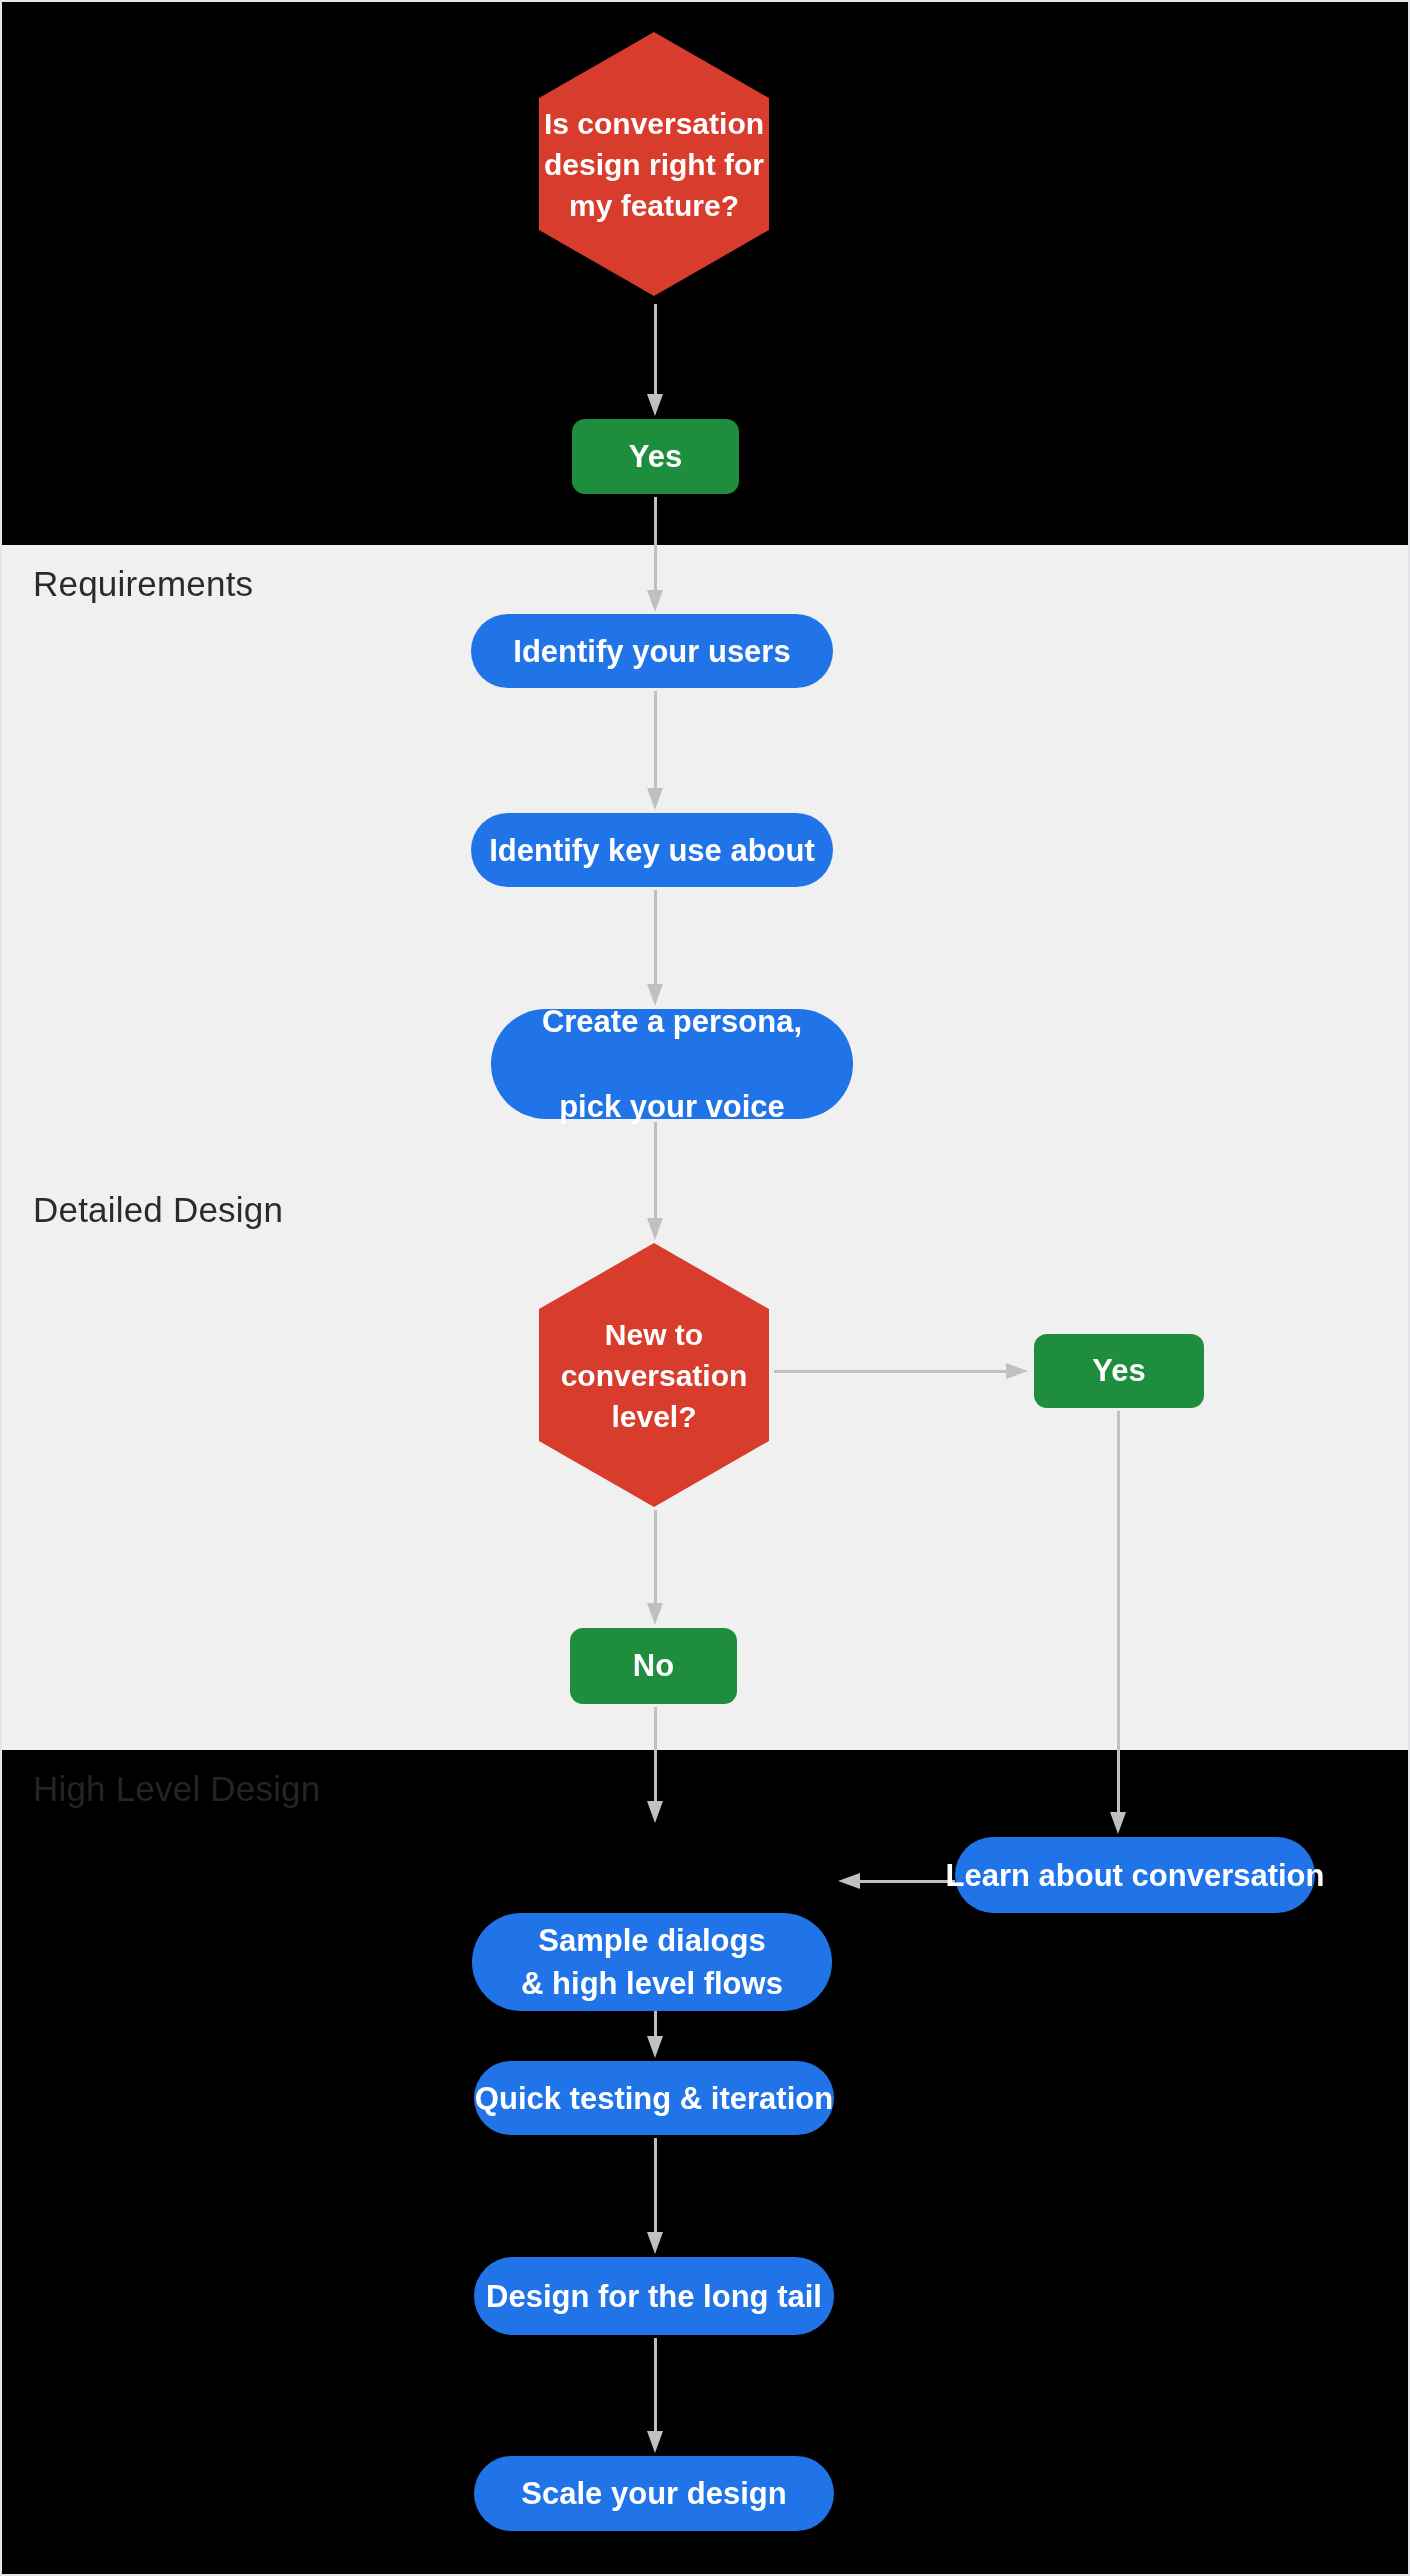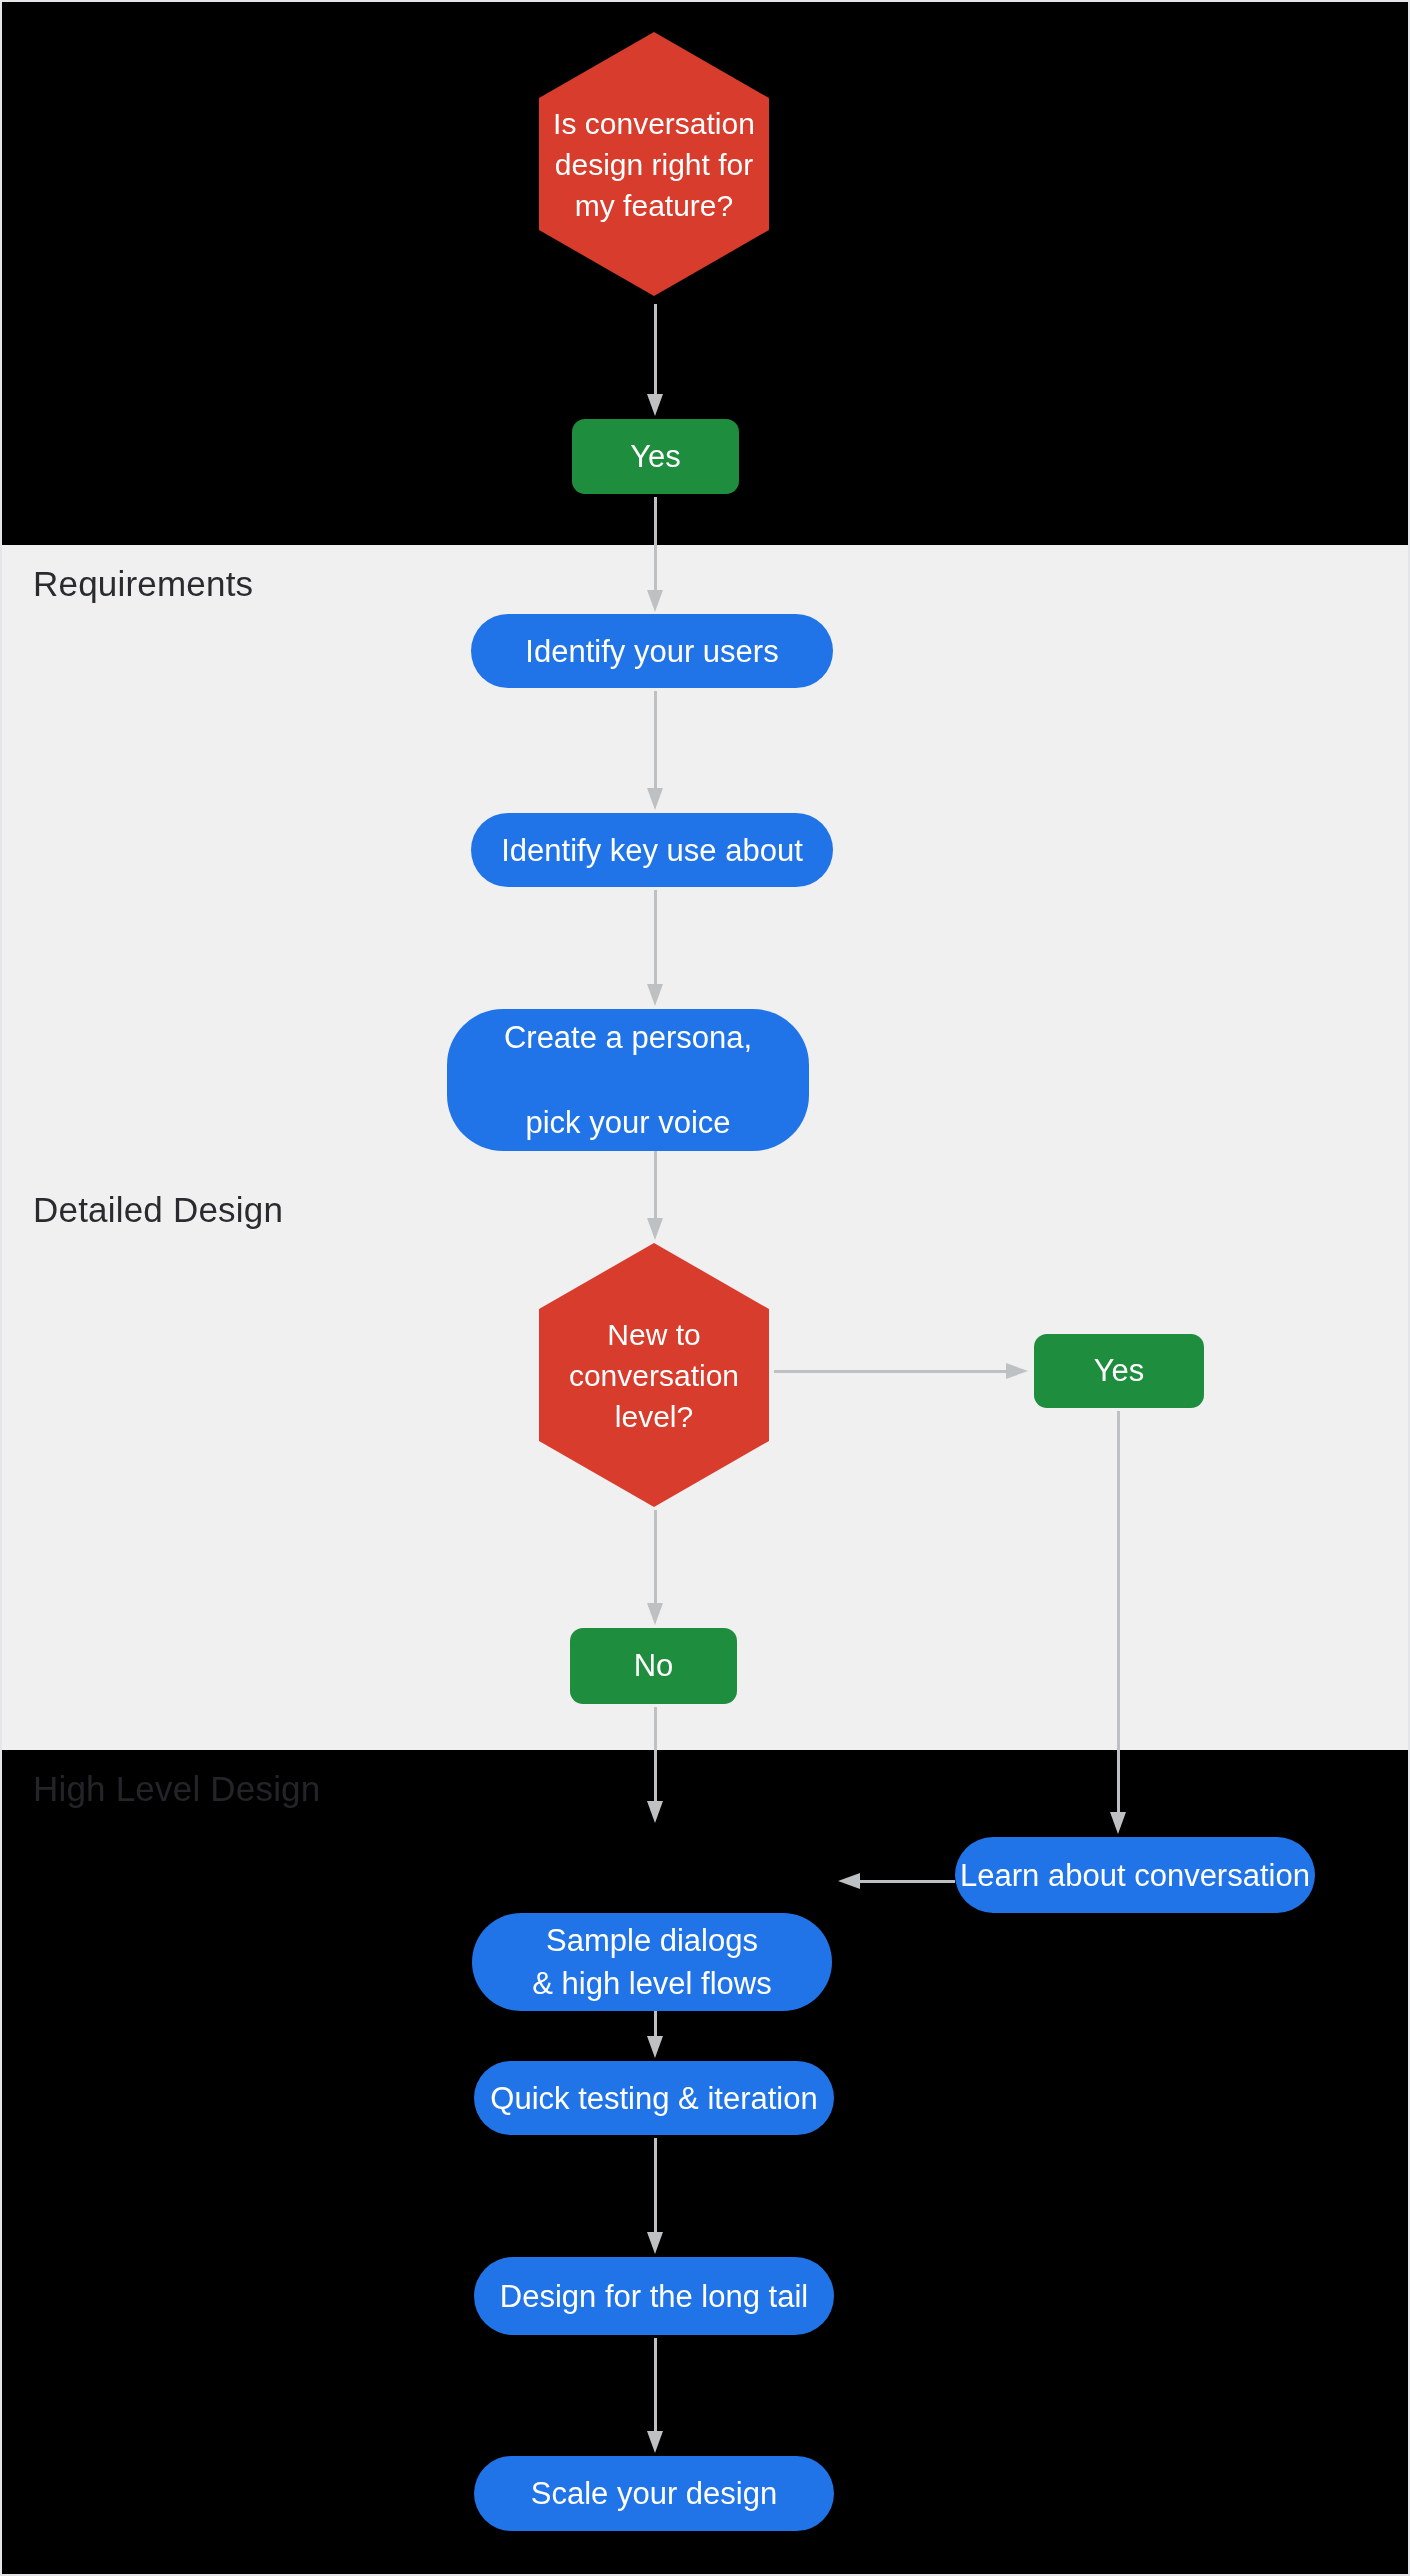--- a/index.html
+++ b/index.html
@@ -44,21 +44,21 @@
   .section.dark .section-label{color:var(--label-on-dark);}
 
   
   .layer{position:absolute;inset:0;}
 
   .node{
     position:absolute;
     display:flex;flex-direction:column;
     align-items:center;justify-content:center;
     color:var(--node-text);
-    font-size:31px;font-weight:400;
+    font-size:31px;font-weight:700;
     text-align:center;
   }
   .node span{display:block;white-space:nowrap;}
 
   .decision{
     background:var(--decision-red);
     clip-path:polygon(50% 0,100% 25%,100% 75%,50% 100%,0 75%,0 25%);
     font-size:30px;line-height:41px;
   }
   .answer{
@@ -69,21 +69,21 @@
     background:var(--step-blue);
     border-radius:56px;
     line-height:43px;
   }
 
   
   #hex-right-for-feature{left:537px;top:30px;width:230px;height:264px;}
   #btn-yes-1          {left:570px;top:417px;width:167px;height:75px;}
   #pill-identify-users{left:469px;top:612px;width:362px;height:74px;}
   #pill-use-cases     {left:469px;top:811px;width:362px;height:74px;}
-  #pill-persona       {left:445px;top:1007px;width:362px;height:142px;gap:42px;}
+  #pill-persona       {left:489px;top:1007px;width:362px;height:110px;gap:42px;}
   #hex-new-to-cd      {left:537px;top:1241px;width:230px;height:264px;}
   #btn-yes-2          {left:1032px;top:1332px;width:170px;height:74px;}
   #btn-no-1           {left:568px;top:1626px;width:167px;height:76px;}
   #pill-sample-dialogs{left:470px;top:1911px;width:360px;height:98px;}
   #pill-learn         {left:953px;top:1835px;width:360px;height:76px;}
   #pill-quick-testing {left:472px;top:2059px;width:360px;height:74px;}
   #pill-long-tail     {left:472px;top:2255px;width:360px;height:78px;}
   #pill-scale         {left:472px;top:2454px;width:360px;height:75px;}
 
   

